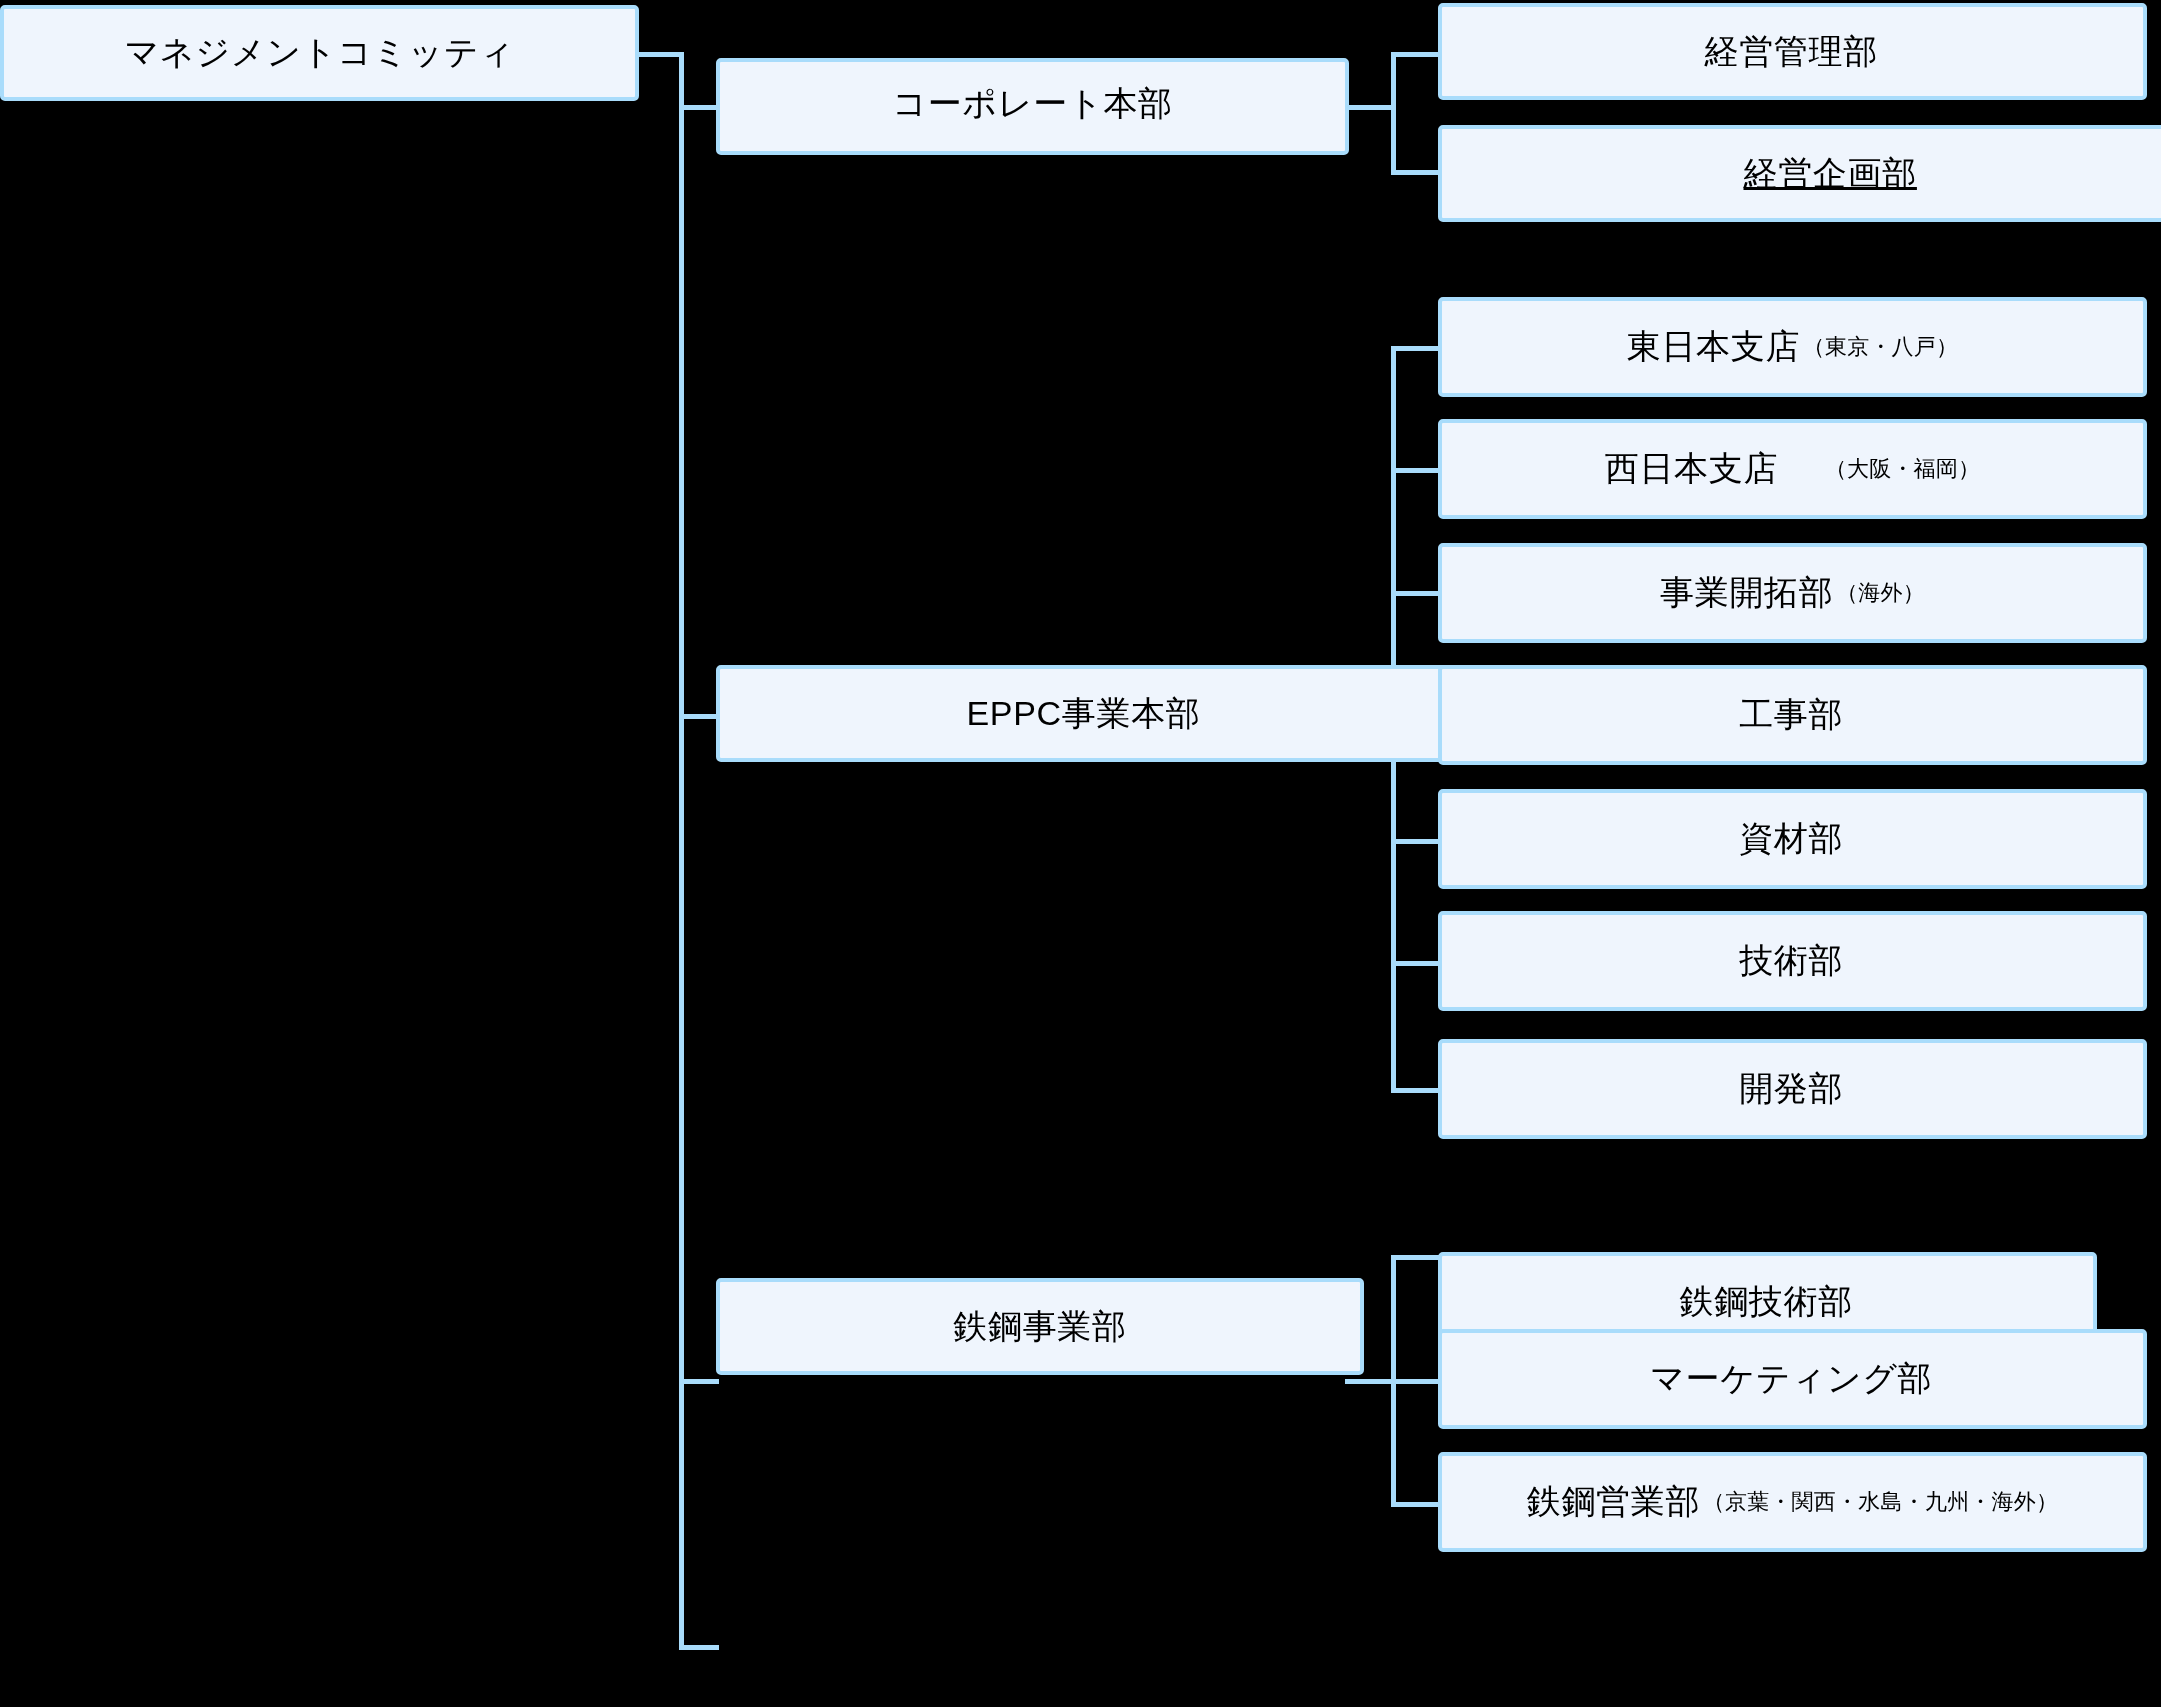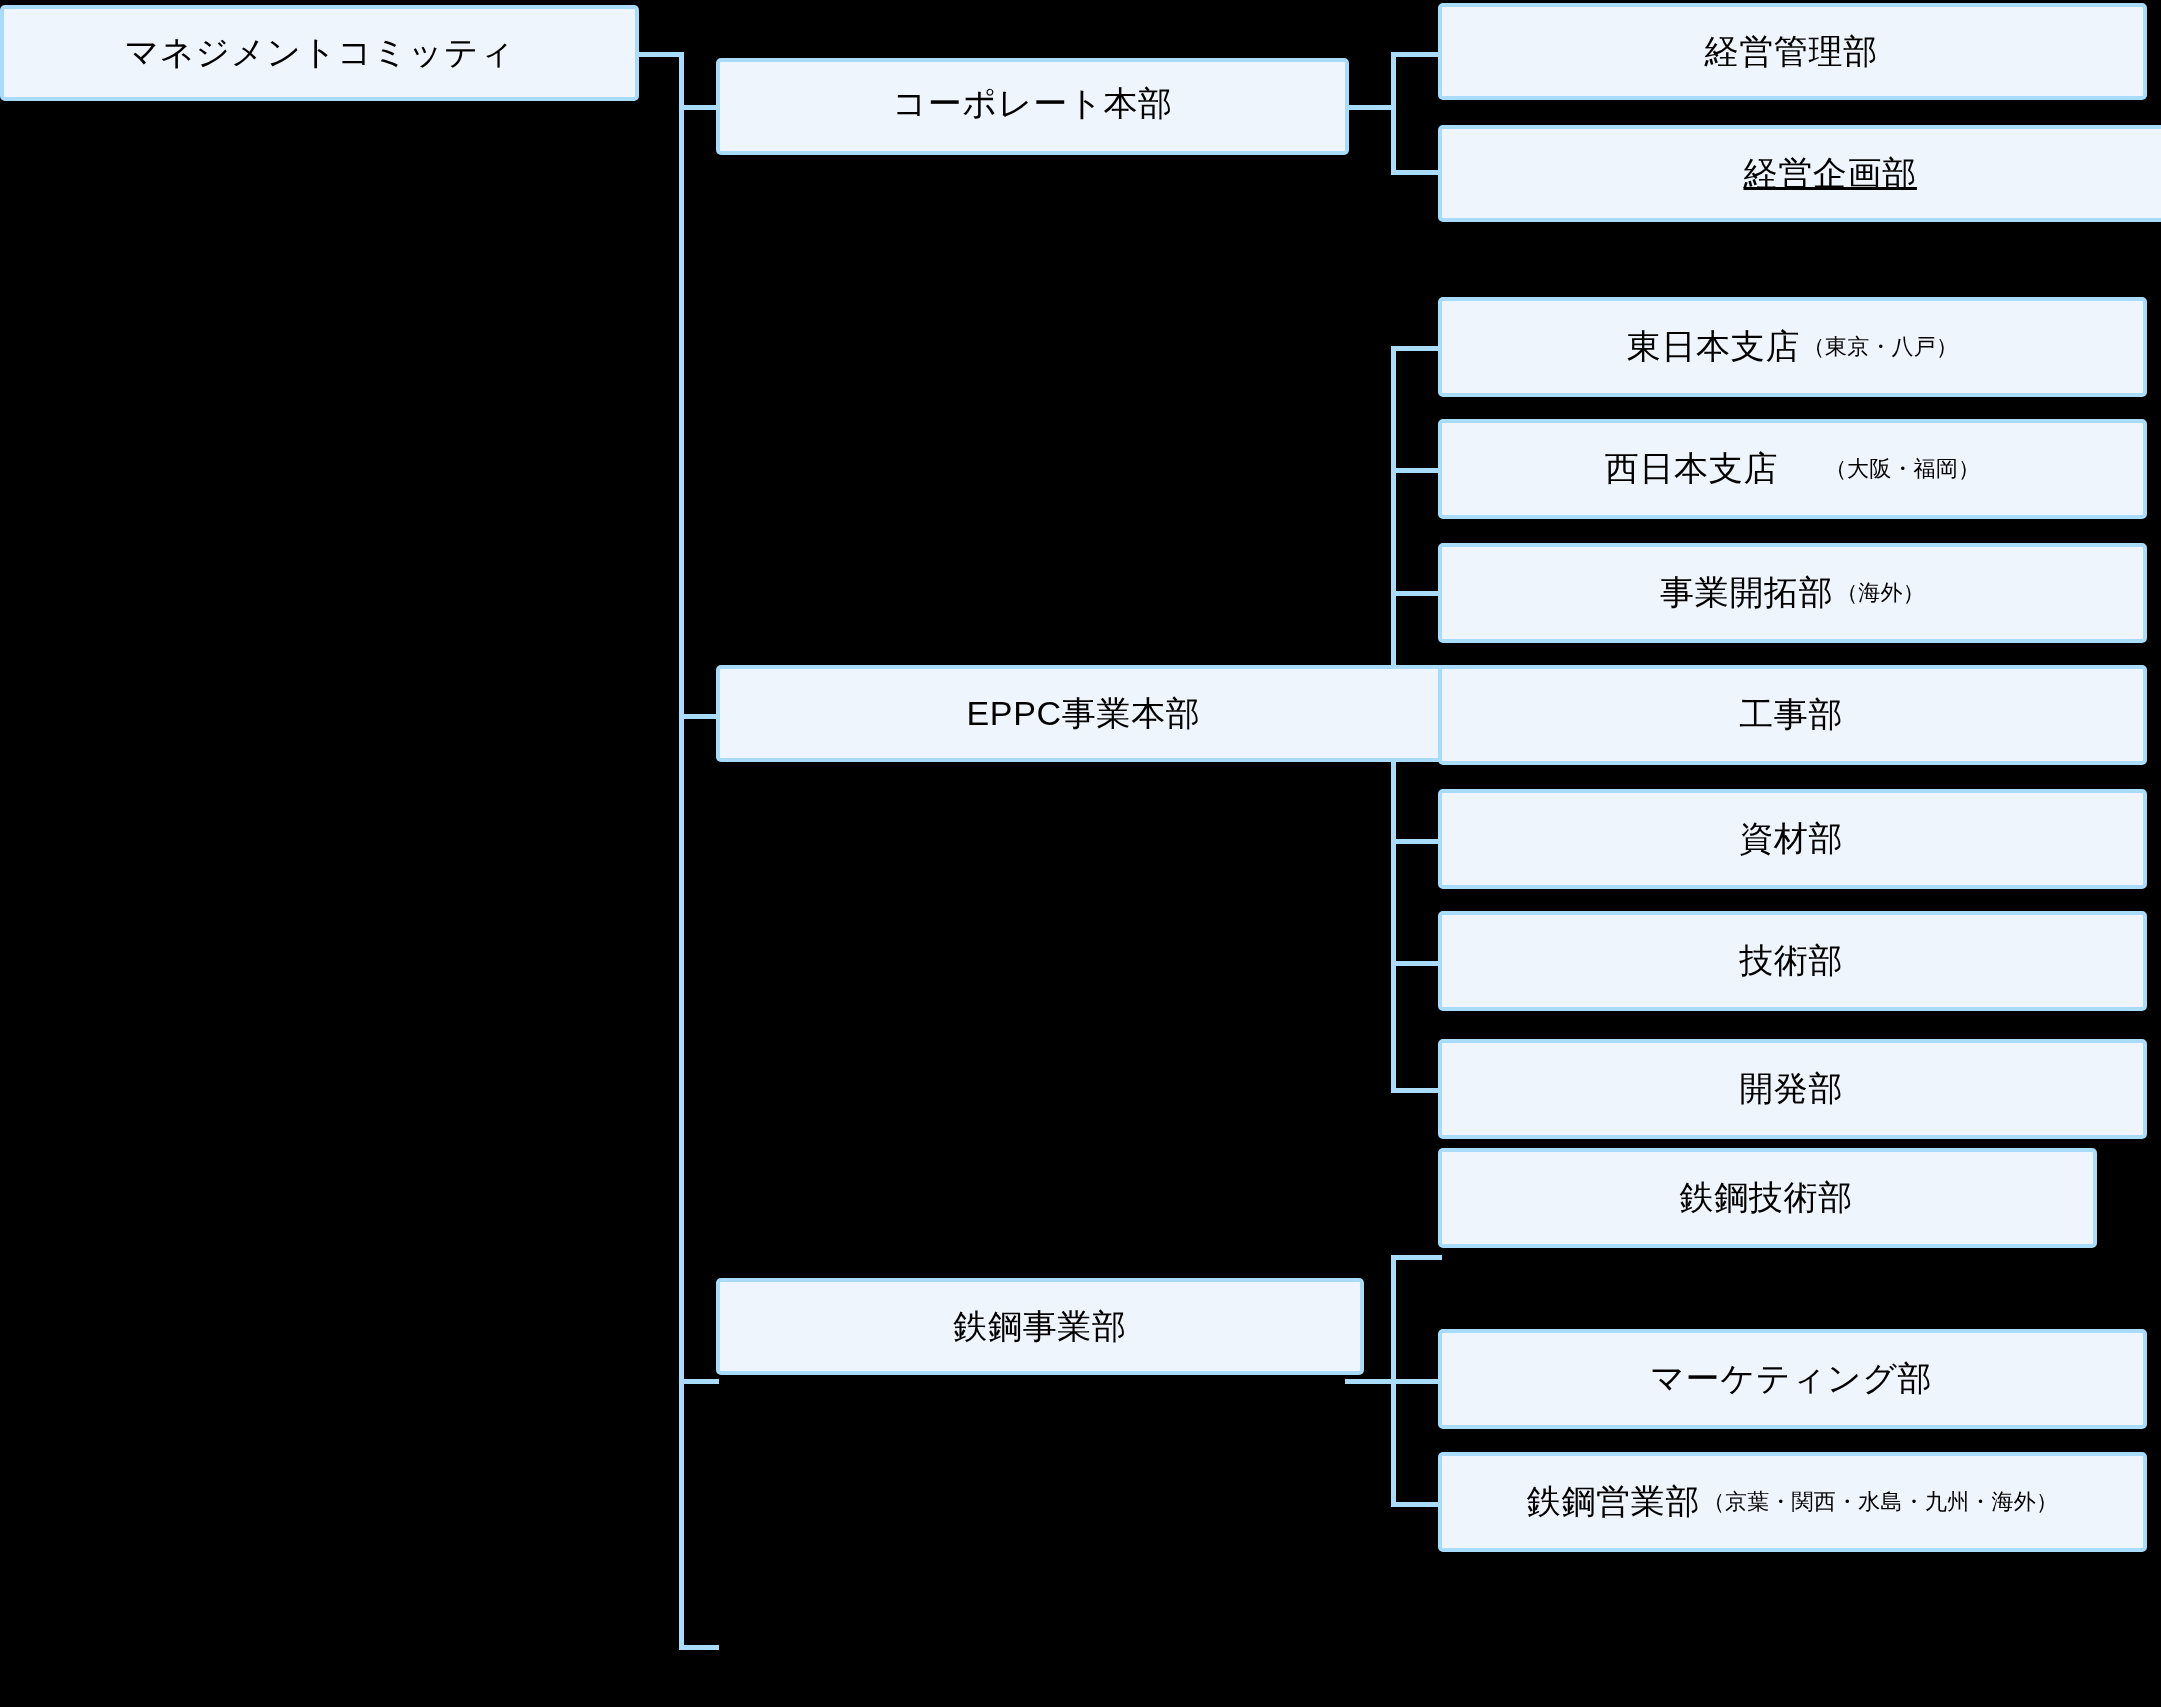--- a/index.html
+++ b/index.html
@@ -145,21 +145,21 @@
   <div class="node" style="left:1438px; top:911px; width:709px; height:100px;">
     <span class="main-label">技術部</span>
     <span class="sub-label"></span>
   </div>
 
   <div class="node" style="left:1438px; top:1039px; width:709px; height:100px;">
     <span class="main-label">開発部</span>
     <span class="sub-label"></span>
   </div>
 
-  <div class="node" style="left:1438px; top:1148px; width:659px; height:100px;">
+  <div class="node" style="left:1438px; top:1252px; width:659px; height:100px;">
     <span class="main-label">鉄鋼技術部</span>
     <span class="sub-label"></span>
   </div>
 
   <div class="node" style="left:1438px; top:1329px; width:709px; height:100px;">
     <span class="main-label">マーケティング部</span>
     <span class="sub-label"></span>
   </div>
 
   <div class="node" style="left:1438px; top:1452px; width:709px; height:100px;">

